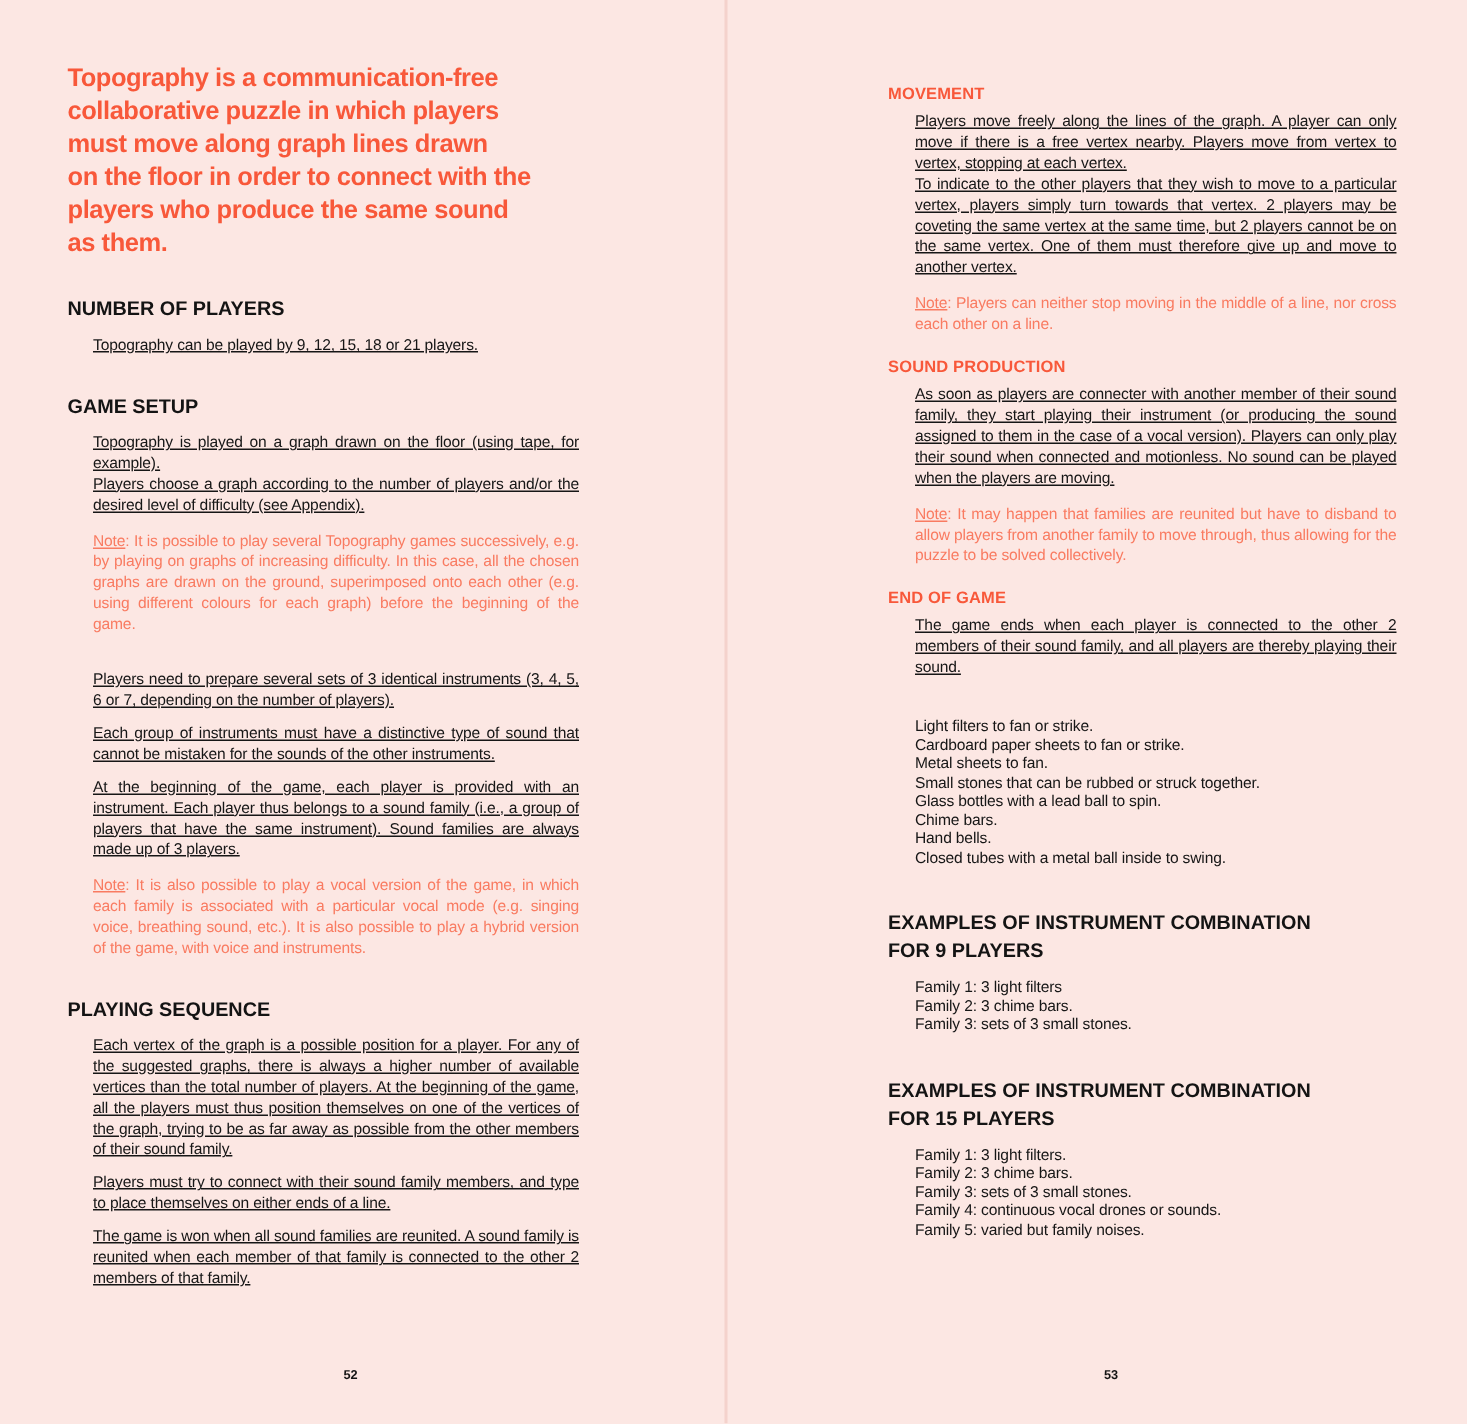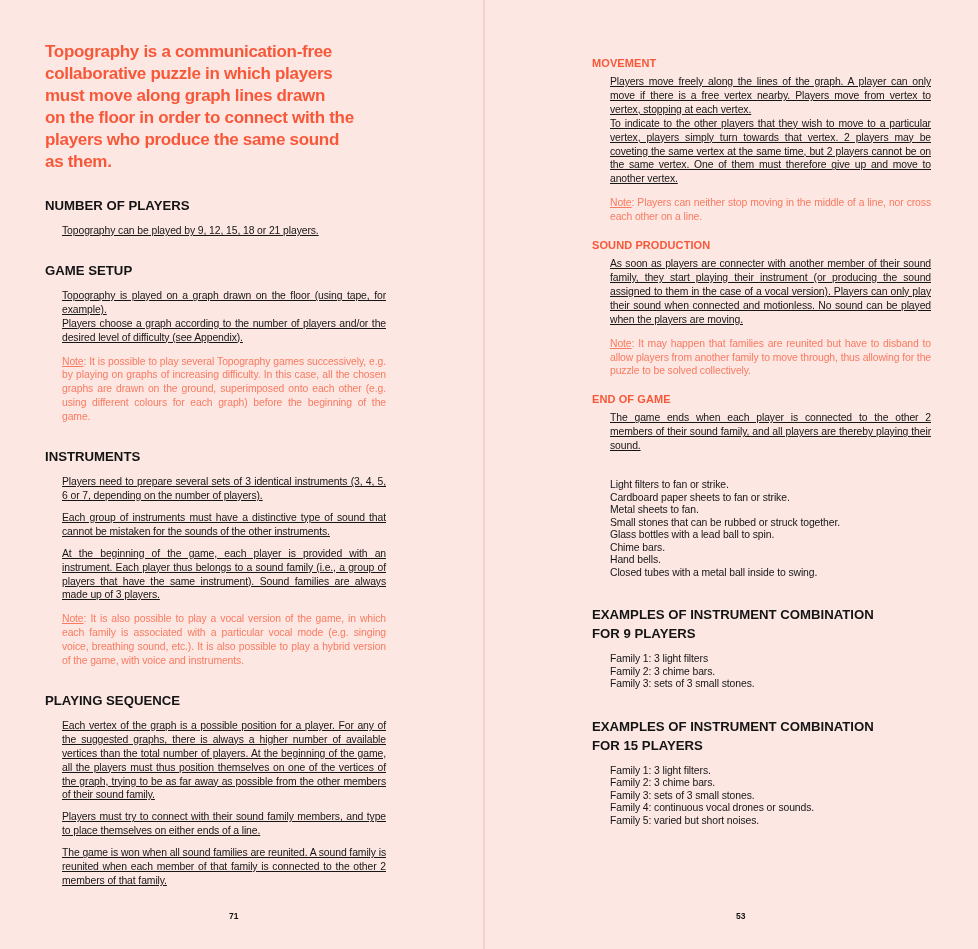--- a/index.html
+++ b/index.html
@@ -136,40 +136,39 @@
       <div class="sec">
         <h2 class="sec-h">GAME SETUP</h2>
         <div class="body-block">
           <p class="para">Topography is played on a graph drawn on the floor (using tape, for example).
 Players choose a graph according to the number of players and/or the desired level of difficulty (see Appendix).</p>
           <p class="note"><span class="note-label">Note</span><span>: It is possible to play several Topography games successively, e.g. by playing on graphs of increasing difficulty. In this case, all the chosen graphs are drawn on the ground, superimposed onto each other (e.g. using different colours for each graph) before the beginning of the game.</span></p>
         </div>
       </div>
 
       <div class="sec">
-        <h2 class="sec-h">INSTRUMENTS</h2>
         <div class="body-block">
           <p class="para">Players need to prepare several sets of 3 identical instruments (3, 4, 5, 6 or 7, depending on the number of players).</p>
           <p class="para">Each group of instruments must have a distinctive type of sound that cannot be mistaken for the sounds of the other instruments.</p>
           <p class="para">At the beginning of the game, each player is provided with an instrument. Each player thus belongs to a sound family (i.e., a group of players that have the same instrument). Sound families are always made up of 3 players.</p>
           <p class="note"><span class="note-label">Note</span><span>: It is also possible to play a vocal version of the game, in which each family is associated with a particular vocal mode (e.g. singing voice, breathing sound, etc.). It is also possible to play a hybrid version of the game, with voice and instruments.</span></p>
         </div>
       </div>
 
       <div class="sec">
         <h2 class="sec-h">PLAYING SEQUENCE</h2>
         <div class="body-block">
           <p class="para">Each vertex of the graph is a possible position for a player. For any of the suggested graphs, there is always a higher number of available vertices than the total number of players. At the beginning of the game, all the players must thus position themselves on one of the vertices of the graph, trying to be as far away as possible from the other members of their sound family.</p>
           <p class="para">Players must try to connect with their sound family members, and type to place themselves on either ends of a line.</p>
           <p class="para">The game is won when all sound families are reunited. A sound family is reunited when each member of that family is connected to the other 2 members of that family.</p>
         </div>
       </div>
 
     </div>
-    <div class="page-num page-num-left">71</div>
+    <div class="page-num page-num-left">52</div>
   </div>
 
   <div class="fold"></div>
 
   <div class="page page-right">
     <div class="content-right">
 
       <div class="rule-sec">
         <h3 class="rule-h">MOVEMENT</h3>
         <div class="rule-body">
@@ -218,21 +217,21 @@
       </div>
 
       <div class="ex-sec">
         <h2 class="ex-h">EXAMPLES OF INSTRUMENT COMBINATION
 FOR 15 PLAYERS</h2>
         <ul class="ex-list">
           <li>Family 1: 3 light filters.</li>
           <li>Family 2: 3 chime bars.</li>
           <li>Family 3: sets of 3 small stones.</li>
           <li>Family 4: continuous vocal drones or sounds.</li>
-          <li>Family 5: varied but short noises.</li>
+          <li>Family 5: varied but family noises.</li>
         </ul>
       </div>
 
     </div>
     <div class="page-num page-num-right">53</div>
   </div>
 
 </div>
 
 </body></html>

